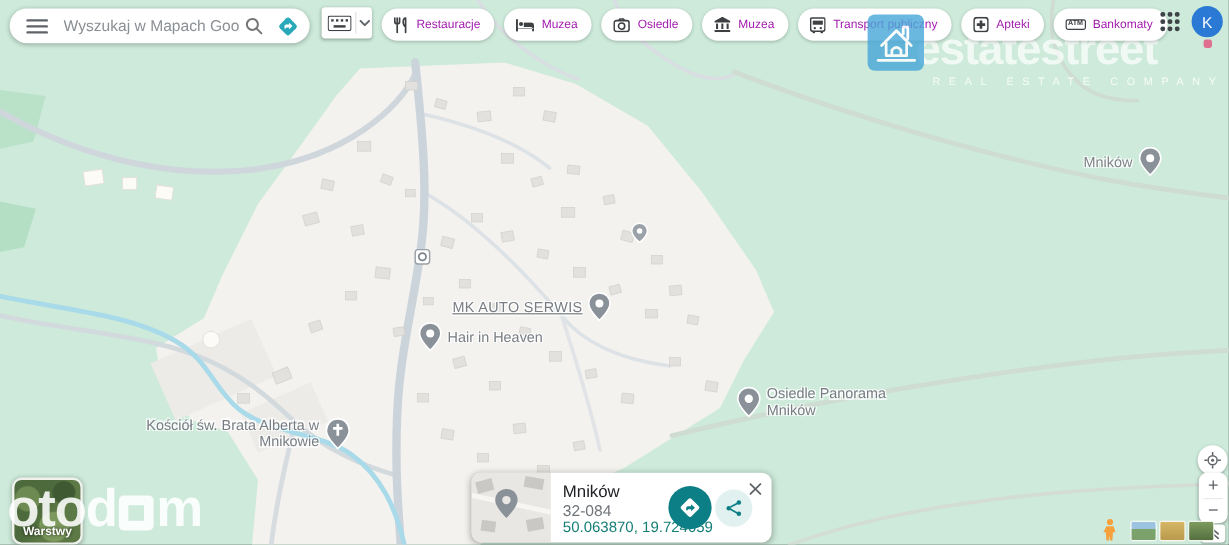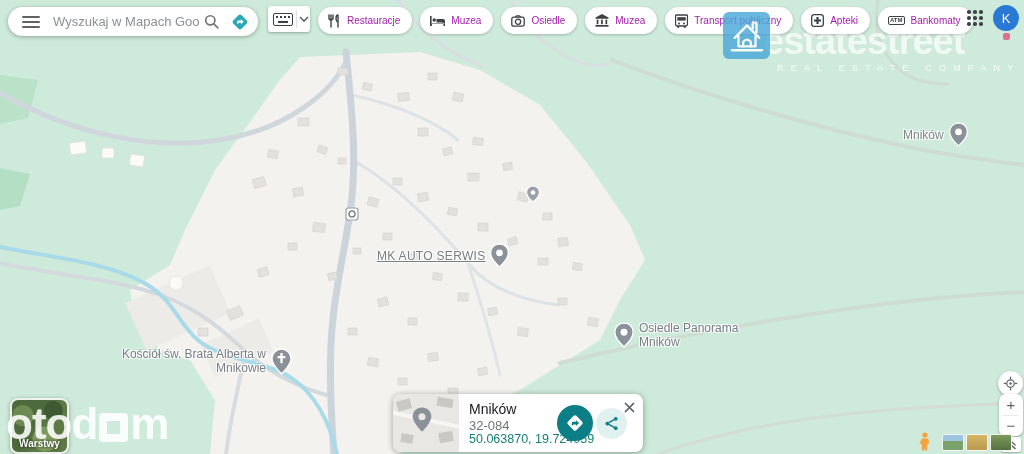--- a/index.html
+++ b/index.html
@@ -219,20 +219,27 @@
   </div>
 
   <div class="abs poi" style="left:377px;top:243px;">
     <span style="letter-spacing:.3px;text-decoration:underline;">MK AUTO SERWIS</span>
     <svg width="21" height="25" viewBox="0 0 20 24">
       <path d="M10 1 C5 1 1.5 4.8 1.5 9.5 C1.5 15 10 23 10 23 S18.5 15 18.5 9.5 C18.5 4.8 15 1 10 1Z" fill="#8a9199" stroke="#fff" stroke-width="1.3"></path>
       <circle cx="10" cy="9.5" r="3.2" fill="#fff"></circle>
     </svg>
   </div>
 
+  <div class="abs poi" style="left:348px;top:268px;">
+    <svg width="21" height="25" viewBox="0 0 20 24">
+      <path d="M10 1 C5 1 1.5 4.8 1.5 9.5 C1.5 15 10 23 10 23 S18.5 15 18.5 9.5 C18.5 4.8 15 1 10 1Z" fill="#8a9199" stroke="#fff" stroke-width="1.3"></path>
+      <circle cx="10" cy="9.5" r="3.2" fill="#fff"></circle>
+    </svg>
+    <span>Hair in Heaven</span>
+  </div>
 
   <div class="abs poi" style="left:613px;top:321px;">
     <svg width="22" height="26" viewBox="0 0 20 24">
       <path d="M10 1 C5 1 1.5 4.8 1.5 9.5 C1.5 15 10 23 10 23 S18.5 15 18.5 9.5 C18.5 4.8 15 1 10 1Z" fill="#8a9199" stroke="#fff" stroke-width="1.3"></path>
       <circle cx="10" cy="9.5" r="3.2" fill="#fff"></circle>
     </svg>
     <span class="two" style="width:105px;">Osiedle Panorama Mników</span>
   </div>
 
   <div class="abs estate-title">estatestreet</div>

